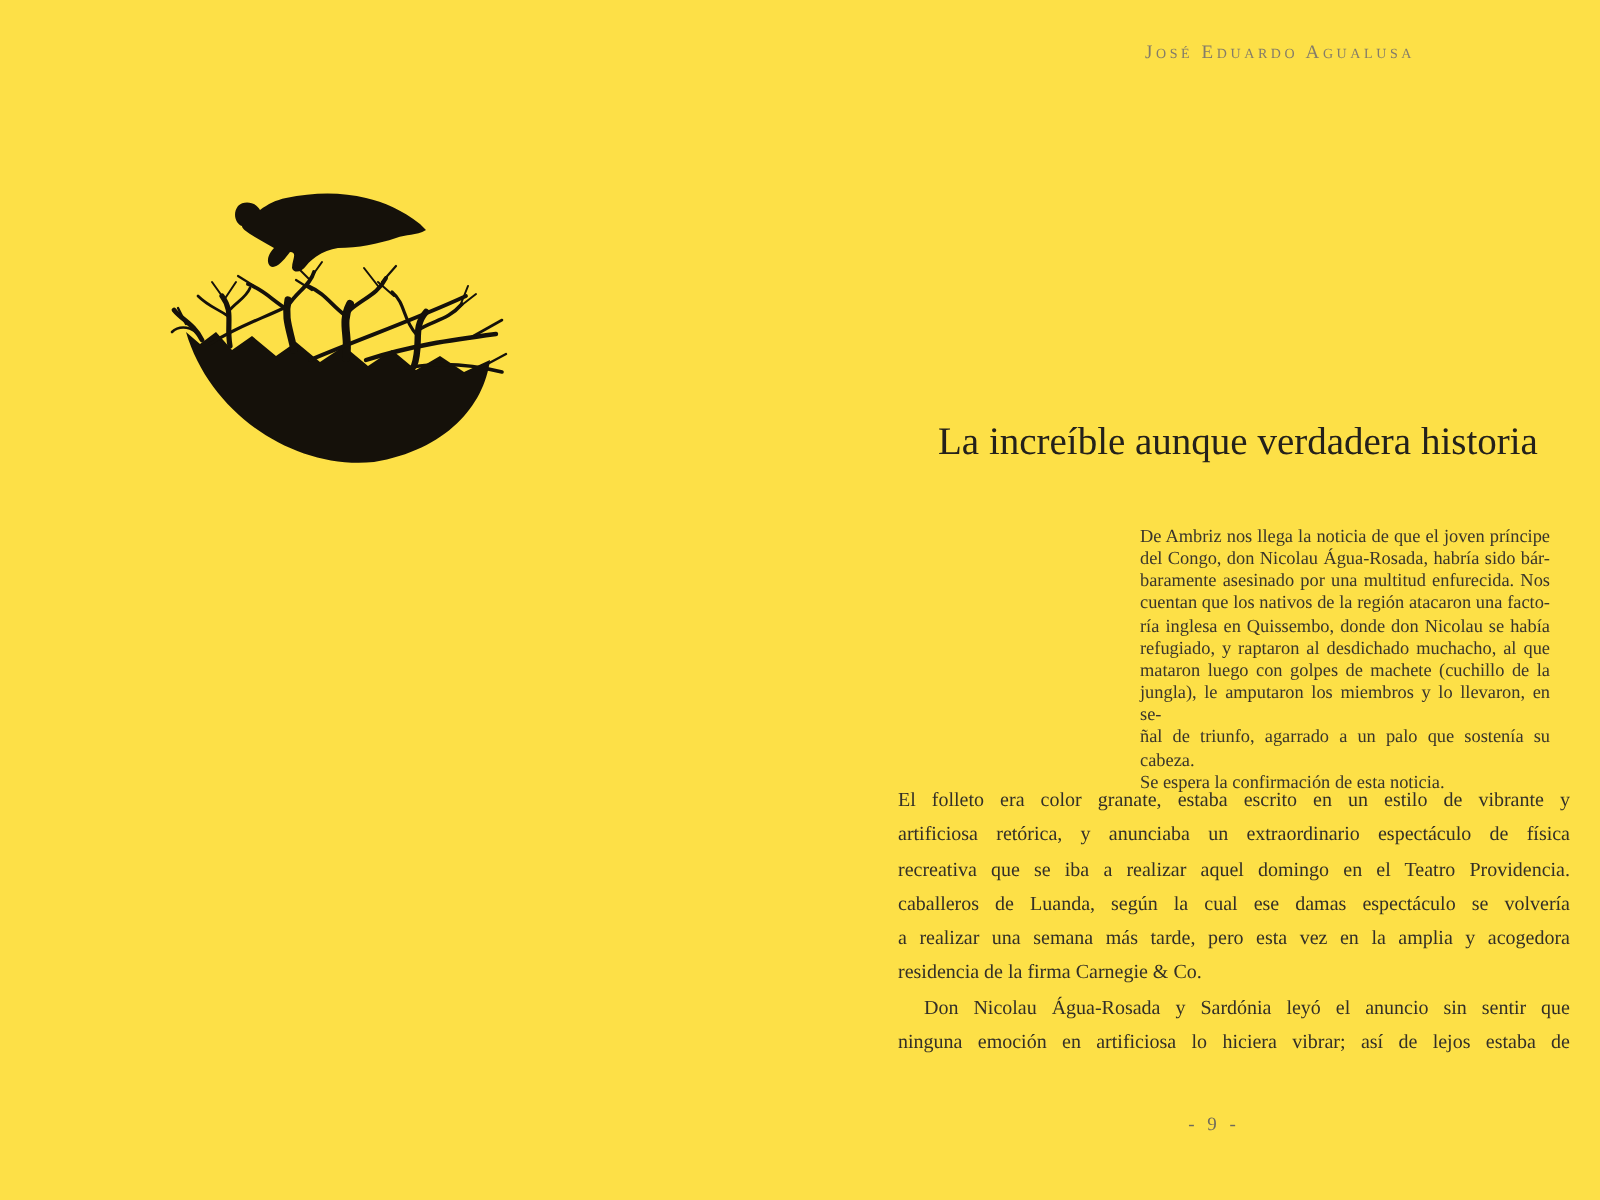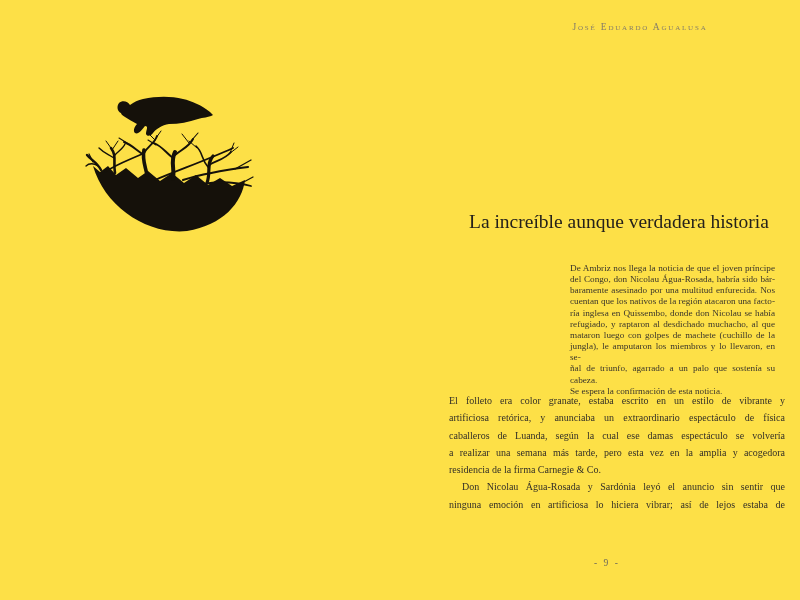--- a/index.html
+++ b/index.html
@@ -111,20 +111,21 @@
     <div class="qline">refugiado, y raptaron al desdichado muchacho, al que</div>
     <div class="qline">mataron luego con golpes de machete (cuchillo de la</div>
     <div class="qline">jungla), le amputaron los miembros y lo llevaron, en se-</div>
     <div class="qline">ñal de triunfo, agarrado a un palo que sostenía su cabeza.</div>
     <div class="qline pend">Se espera la confirmación de esta noticia.</div>
   </div>
 
   <div class="bodytext">
     <div class="bline">El folleto era color granate, estaba escrito en un estilo de vibrante y</div>
     <div class="bline">artificiosa retórica, y anunciaba un extraordinario espectáculo de física</div>
+    <div class="bline">recreativa que se iba a realizar aquel domingo en el Teatro Providencia.</div>
     <div class="bline">caballeros de Luanda, según la cual ese damas espectáculo se volvería</div>
     <div class="bline">a realizar una semana más tarde, pero esta vez en la amplia y acogedora</div>
     <div class="bline pend">residencia de la firma Carnegie &amp; Co.</div>
     <div class="bline indent">Don Nicolau Água-Rosada y Sardónia leyó el anuncio sin sentir que</div>
     <div class="bline">ninguna emoción en artificiosa lo hiciera vibrar; así de lejos estaba de</div>
   </div>
 
   <div class="folio">- 9 -</div>
 
 </div>

